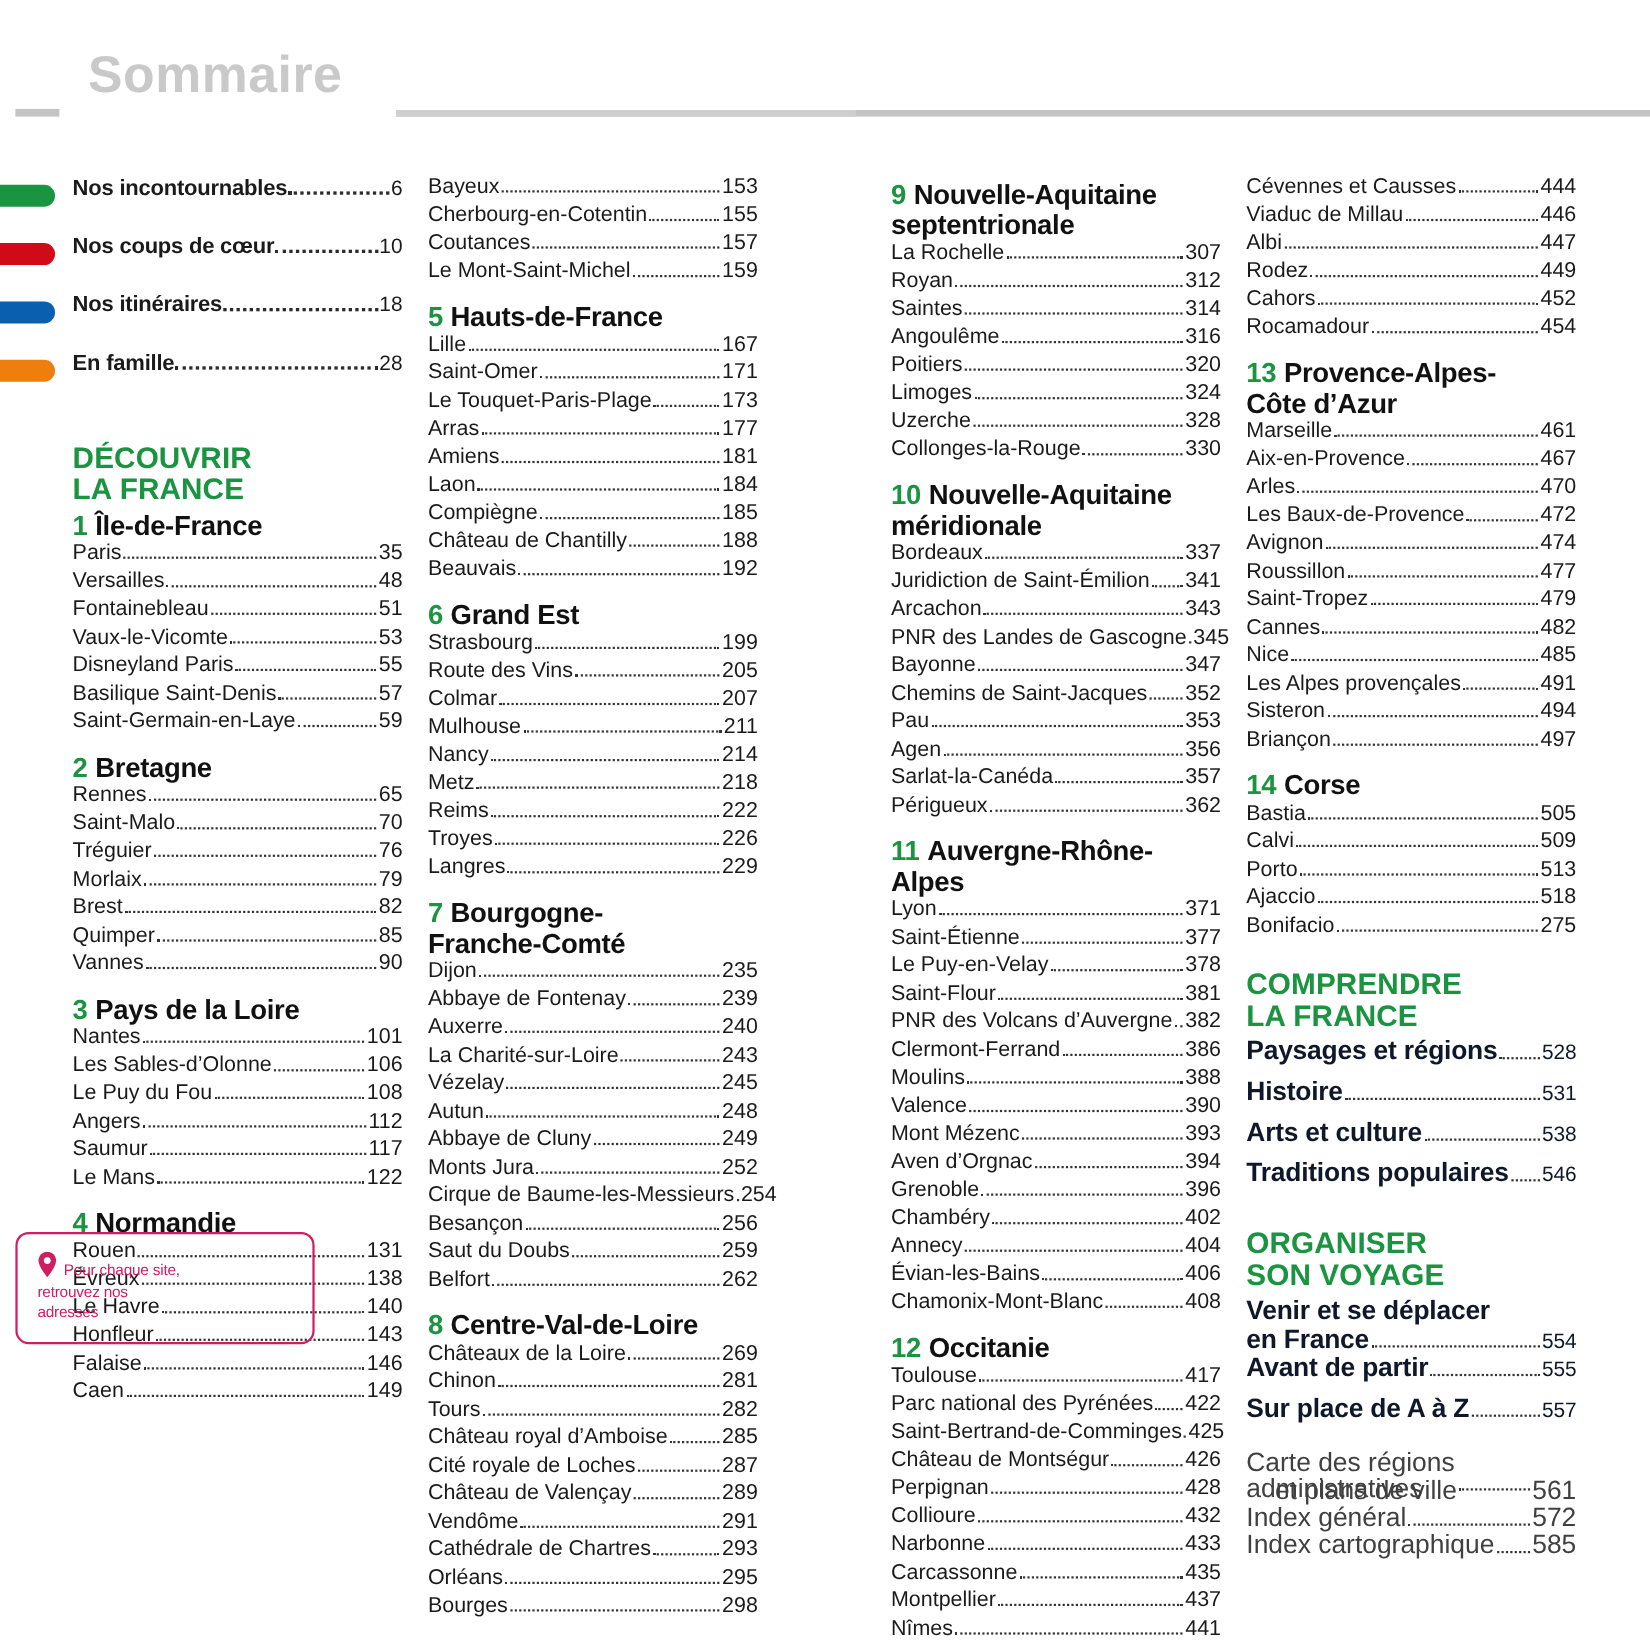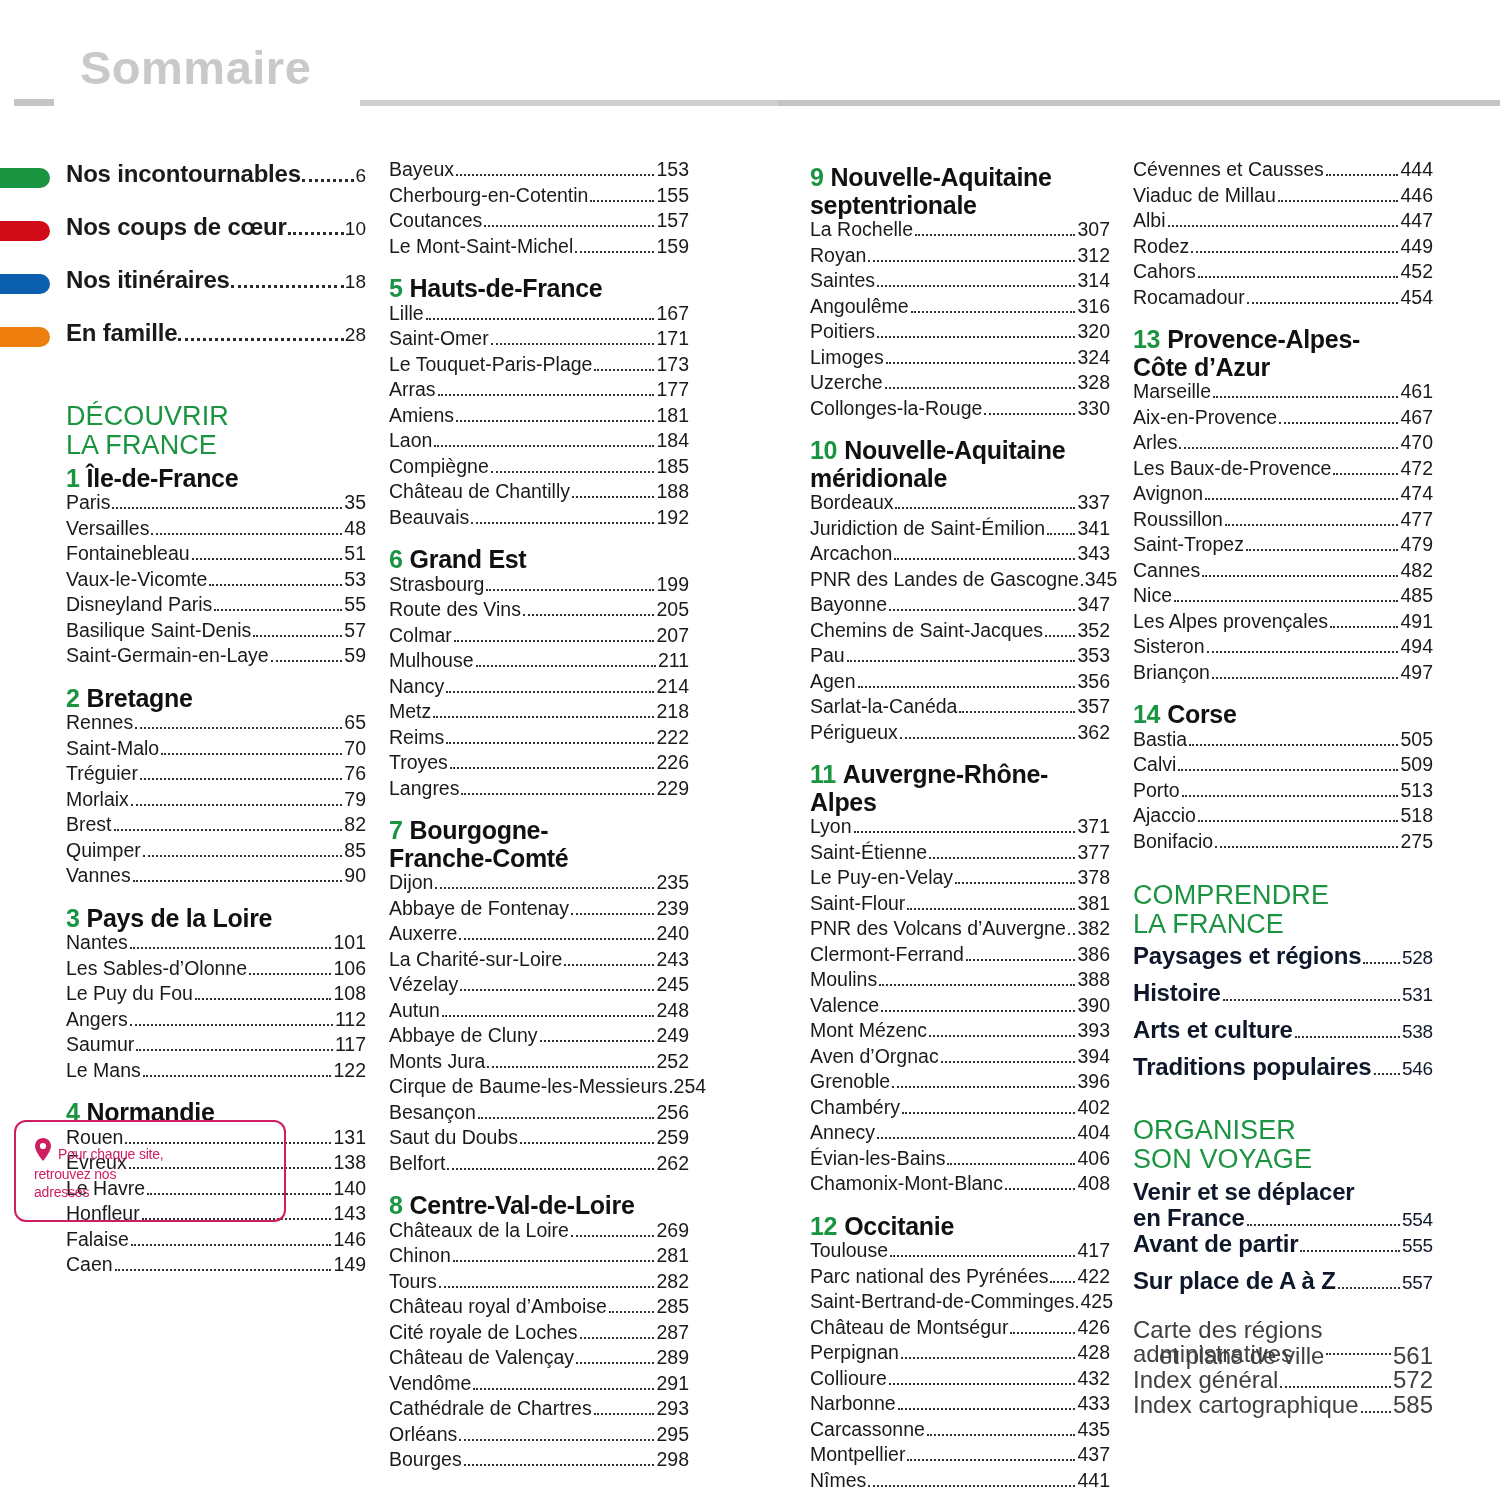--- a/index.html
+++ b/index.html
@@ -84,21 +84,21 @@
   }
   .chip {
     position: absolute;
     left: -66px;
     top: 8px;
     width: 50px;
     height: 20px;
     border-radius: 0 10px 10px 0;
   }
   .feature-label {
-    font-size: 24px;
+    font-size: 20px;
     font-weight: bold;
     letter-spacing: -0.2px;
     white-space: nowrap;
   }
   .feature-dots {
     flex: 1 1 auto;
     border-bottom: 3px dotted #2b2b2b;
     margin: 0 1px 5px 1px;
     min-width: 3px;
     height: 0;
@@ -107,21 +107,21 @@
     font-size: 19px;
     font-weight: normal;
     color: #1a1a1a;
     white-space: nowrap;
   }
 
   
   .block-heading {
     color: #1a9440;
     font-size: 27px;
-    font-weight: normal;
+    font-weight: bold;
     line-height: 1.07;
     letter-spacing: 0.1px;
     margin: 0 0 5px 0;
     text-transform: uppercase;
   }
   .block-heading.spaced { margin-top: 24px; }
 
   
   .region-heading {
     display: block;

